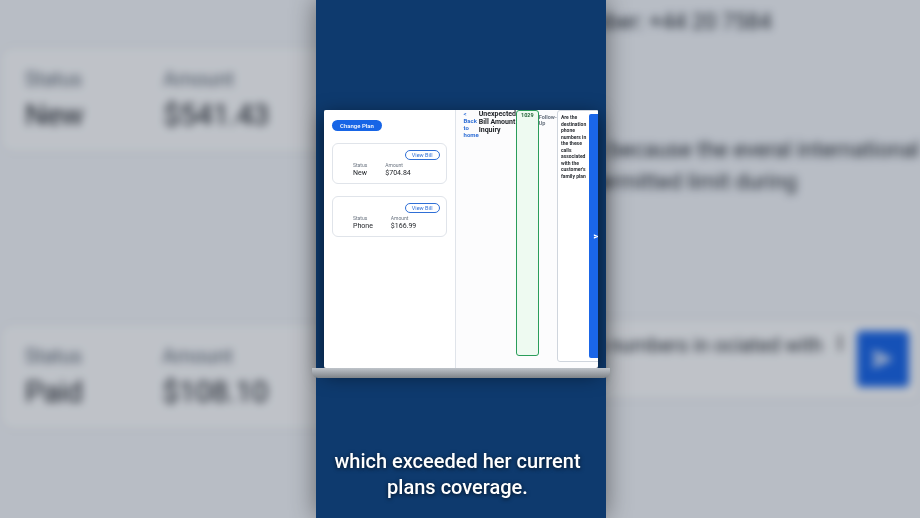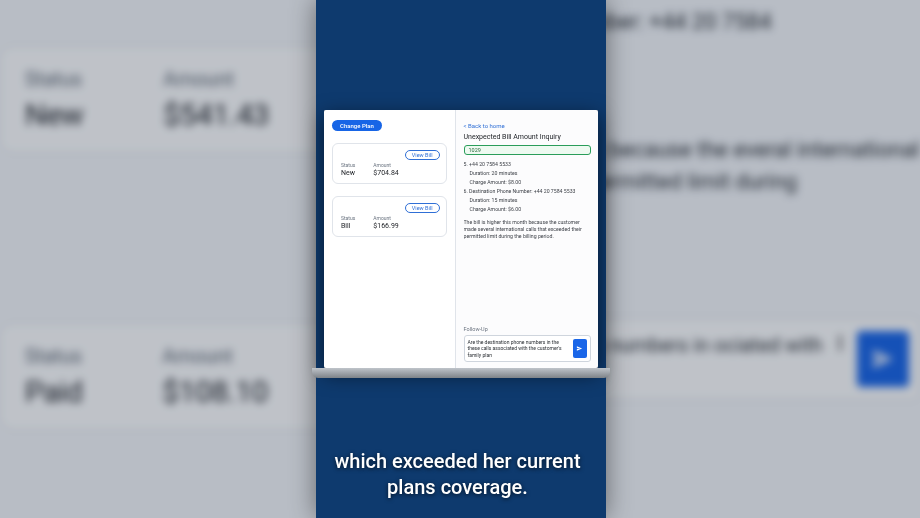--- a/index.html
+++ b/index.html
@@ -44,24 +44,24 @@
     box-shadow: 0 0 24px rgba(0,0,0,0.45);
   }
   .laptop-viewport {
     position: absolute; left: 8px; top: 110px; right: 8px; bottom: 150px;
     background: #eef1f5; border-radius: 2px;
     box-shadow: inset 0 0 0 6px rgba(0,0,0,0.55), 0 6px 20px rgba(0,0,0,0.6);
     overflow: hidden;
     display: flex;
   }
   .lap-left { width: 48%; background: #fff; padding: 10px 8px; display: flex; flex-direction: column; gap: 12px; font-size: 5.5px; border-right: 1px solid #e0e4ea; }
-  .lap-right { width: 52%; background: #fcfcfd; padding: 12px 7px 6px 8px; display: flex; flex-direction: column; font-size: 6px; position: relative; }
+  .lap-right { width: 52%; background: #fcfcfd; padding: 0 7px 6px 8px; display: flex; flex-direction: row; font-size: 6px; position: relative; font-weight: bold; }
 
   .change-plan-pill { align-self: flex-start; background: #1765e6; color: #fff; border-radius: 10px; padding: 2px 8px; font-size: 6px; font-weight: 500; }
-  .lap-bill-card { border: 1px solid #e0e4ea; background: #fff; border-radius: 6px; padding: 8px 8px 6px; position: relative; }
+  .lap-bill-card { border: 1px solid #e0e4ea; background: #fff; border-radius: 6px; padding: 8px 20px 6px; position: relative; }
   .lap-viewbill { position: absolute; top: 6px; right: 6px; border: 1px solid #2f6fd6; color: #2f6fd6; border-radius: 10px; padding: 1px 6px; font-size: 5.5px; background: #fff; }
   .lap-row { display: flex; gap: 18px; margin-top: 10px; }
   .lap-col { display: flex; flex-direction: column; }
   .lap-lbl { color: #6b7480; font-size: 5px; }
   .lap-val { color: #1c1f24; font-size: 7px; margin-top: 1px; }
 
   .lap-back { color: #2f6fd6; font-size: 6px; margin-bottom: 4px; }
   .lap-title { color: #1c1f24; font-size: 7px; margin-bottom: 4px; }
   .lap-badge { display: inline-block; border: 1px solid #2a9d5a; color: #2a6a3e; border-radius: 3px; padding: 1px 4px; font-size: 5.5px; margin-bottom: 6px; background: #eefaf1; }
   .lap-body { color: #3b3f46; font-size: 5.2px; line-height: 1.35; flex: 1; overflow: hidden; }
@@ -169,21 +169,21 @@
             <span class="lap-val">$704.84</span>
           </div>
         </div>
       </div>
 
       <div class="lap-bill-card">
         <span class="lap-viewbill">View Bill</span>
         <div class="lap-row">
           <div class="lap-col">
             <span class="lap-lbl">Status</span>
-            <span class="lap-val">Bill</span>
+            <span class="lap-val">Phone</span>
           </div>
           <div class="lap-col">
             <span class="lap-lbl">Amount</span>
             <span class="lap-val">$166.99</span>
           </div>
         </div>
       </div>
     </div>
 
     <div class="lap-right">

